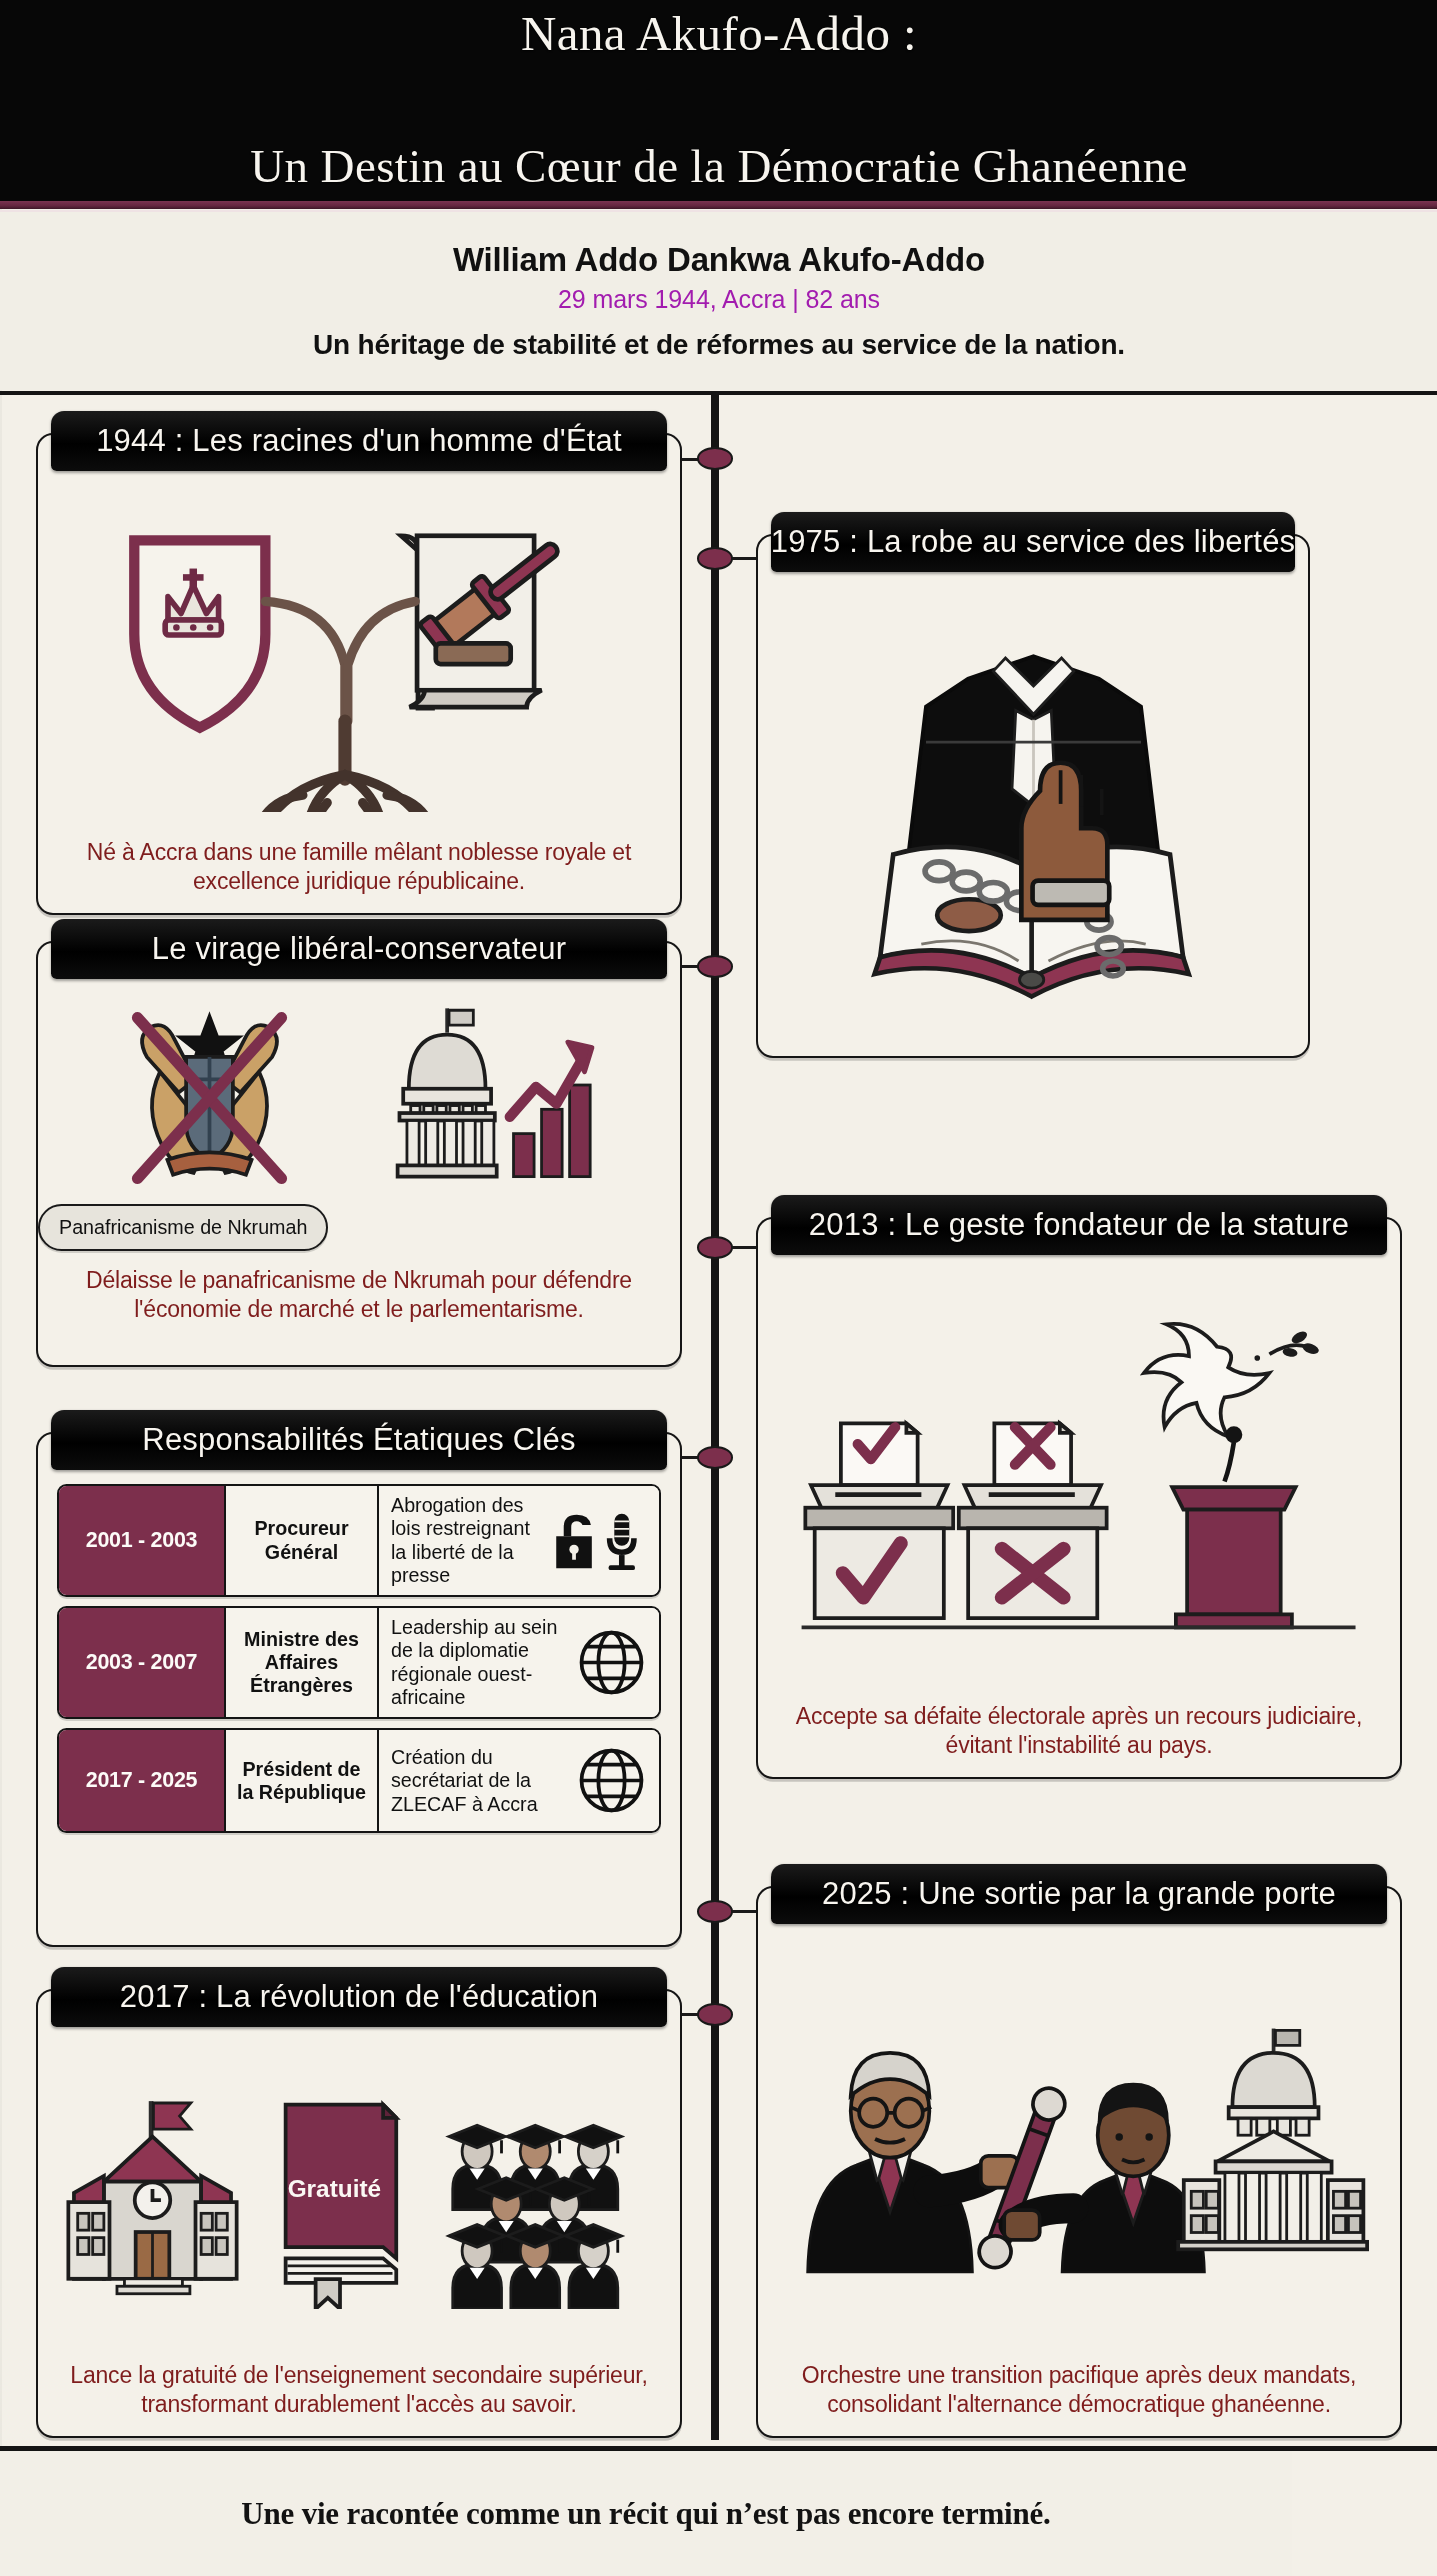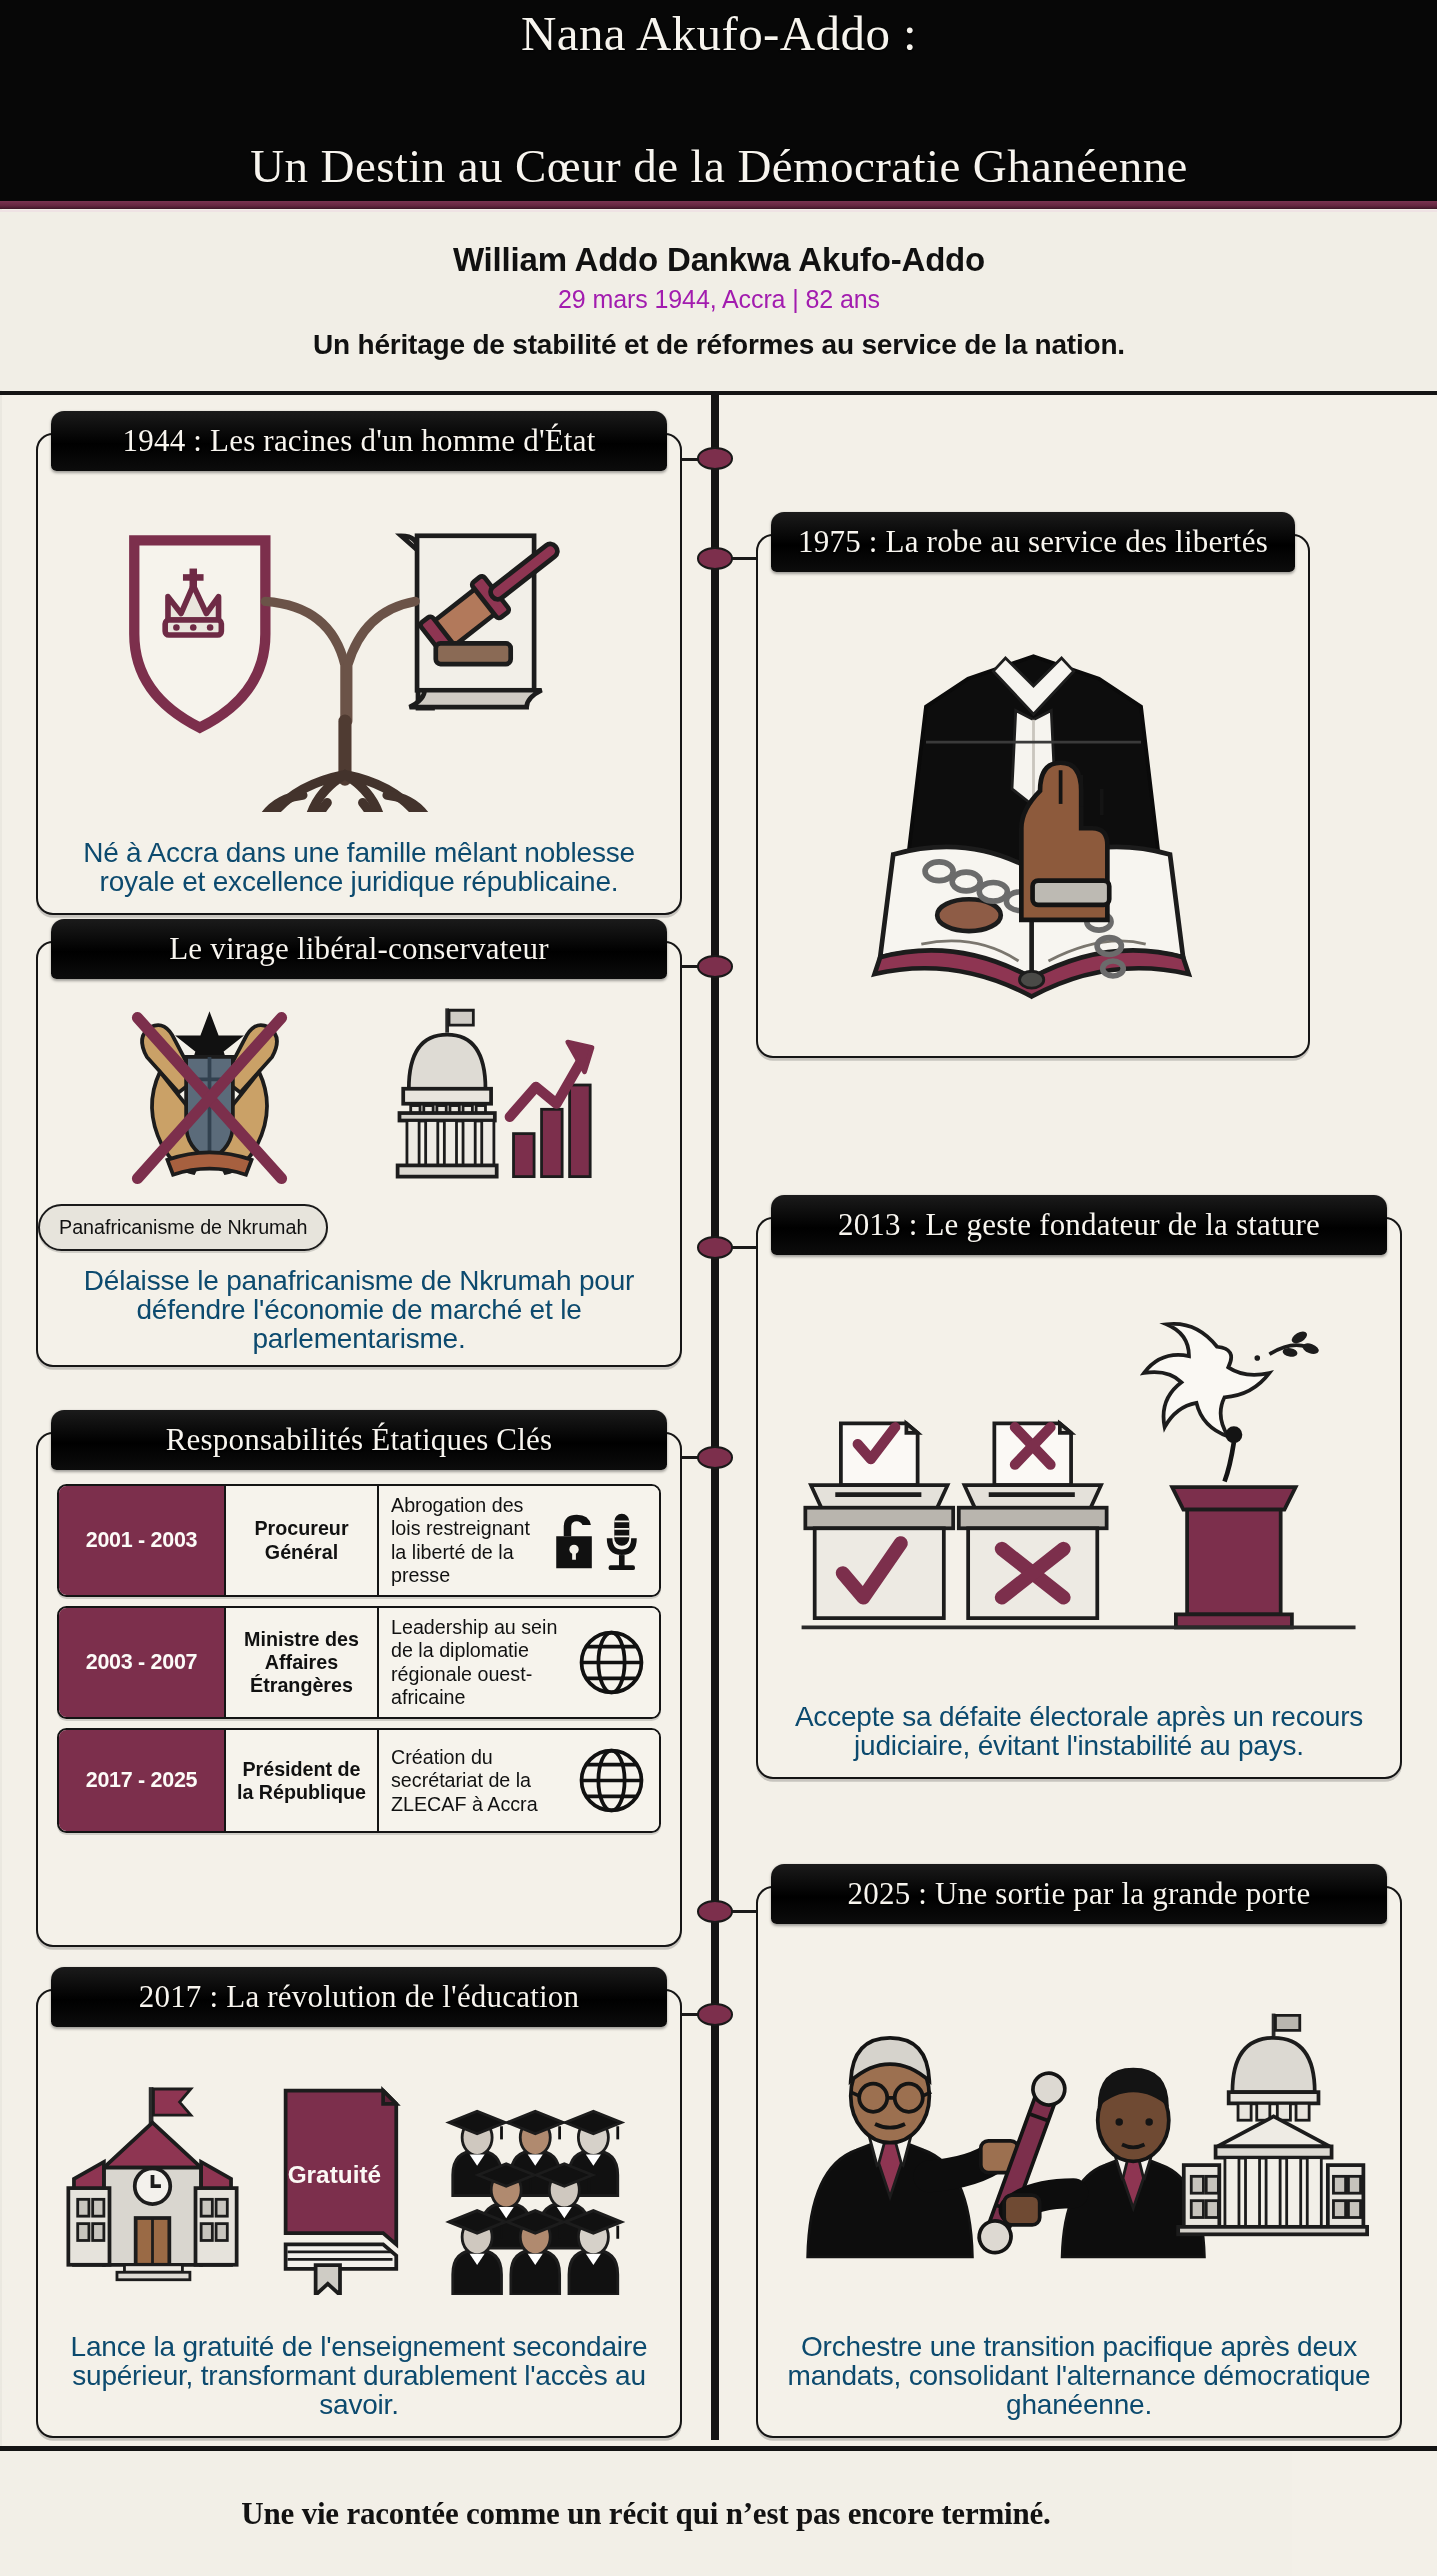--- a/index.html
+++ b/index.html
@@ -91,35 +91,35 @@
   }
   .card-head {
     position:absolute; left:13px; right:13px; top:-24px; height:60px;
     background:linear-gradient(180deg,#1b1b1b 0%, #000 55%, #0c0c0c 100%);
     border-radius:13px 13px 5.6px 5.6px;
     display:flex; align-items:center; justify-content:center;
     box-shadow:0 1.9px 2.8px rgba(0,0,0,.35);
   }
   .card-head span {
     color:#f8f5ef;
-    font-family:Liberation Serif, serif;
+    font-family:Liberation Sans, sans-serif;
     font-size:31px; letter-spacing:0.2px; white-space:nowrap;
     text-shadow:0 0.9px 1.9px rgba(0,0,0,.8);
   }
   .card-body {
     position:absolute; left:0; right:0; top:41px; bottom:0;
     display:flex; flex-direction:column; align-items:center;
   }
   .art {
     flex:1; width:100%;
     display:flex; align-items:center; justify-content:center; gap:24px;
   }
   .caption {
     width:100%; padding:0 24px 17px; text-align:center;
-    font-size:28px; line-height:29px; color:#0c4a6e; letter-spacing:-0.2px;
+    font-size:23px; line-height:29px; color:#7f1d1d; letter-spacing:-0.2px;
   }
 
   
   .chips { display:flex; justify-content:space-between; gap:60px; width:100%; }
   .chip {
     background:#e7e4dc; border:2.8px solid #1a1a1a; border-radius:30px;
     padding:9.4px 19px; text-align:center; font-size:19.7px; line-height:24px;
     color:#111; font-weight:500; min-width:201px;
     box-shadow:0 1.9px 0 rgba(0,0,0,.15);
   }

